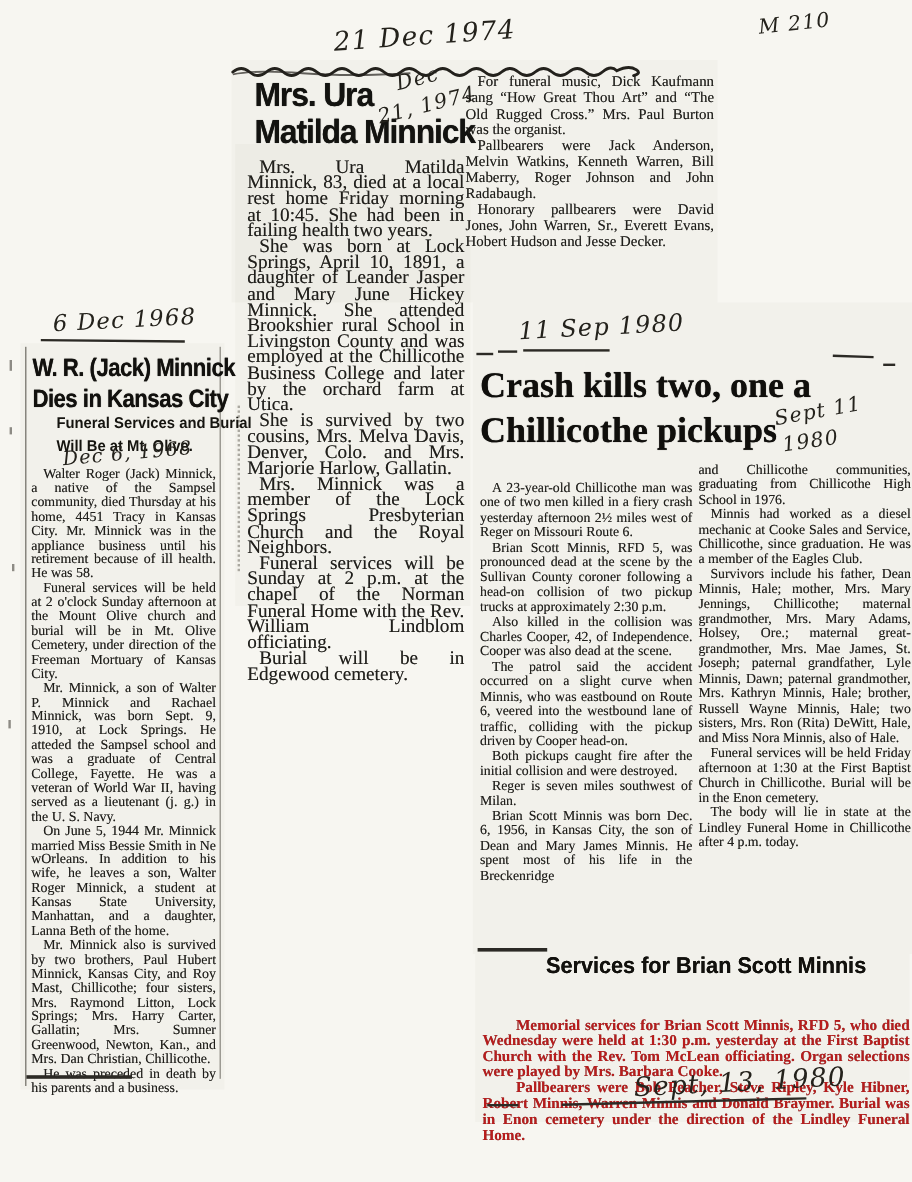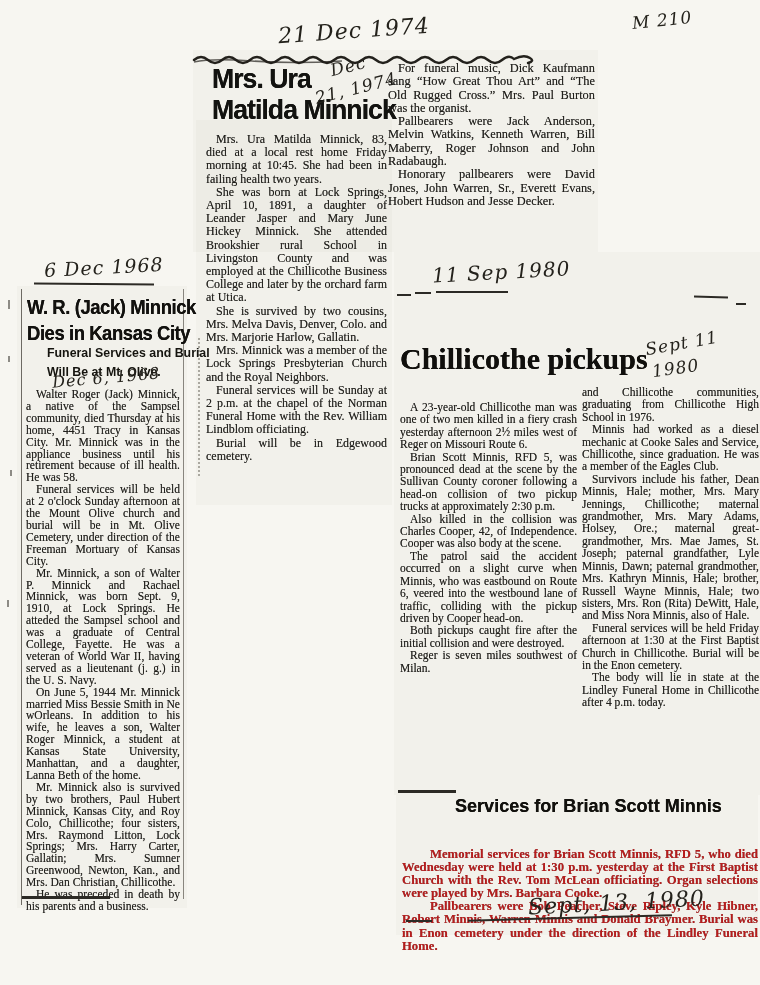--- a/index.html
+++ b/index.html
@@ -7,21 +7,21 @@
     position:relative; width:760px; height:985px; margin:0 auto;
     background:#f7f6f1; overflow:hidden;
     font-family:"Liberation Serif", serif; color:#1c1b18;
   }
   .abs { position:absolute; }
   .tint { position:absolute; background:rgba(90,80,55,0.03); }
 
   
   .np { text-align:justify; color:#201f1b; text-shadow:0 0 0.4px rgba(20,20,20,0.55); }
   .np p { margin:0; text-indent:10px; }
-  .ura-col1 { font-size:12px; line-height:13.2px; width:181px; }
+  .ura-col1 { font-size:16px; line-height:13.2px; width:181px; }
   .ura-col2 { font-size:12.4px; line-height:13.3px; width:207px; }
   .jack-body { font-size:11.6px; line-height:11.9px; width:154px; }
   .crash-col { font-size:11.5px; line-height:12.4px; width:177px; }
   .crash-col2 p:first-child { text-indent:0; }
   .services-body { font-size:12.7px; line-height:13.1px; width:356px; font-weight:bold; color:#b91c1c;margin-top:30px; }
   .services-body p { text-indent:28px; }
 
   
   .ura-headline {
     font-family:"Liberation Sans", sans-serif; font-weight:bold;
@@ -118,50 +118,52 @@
   <div class="abs jack-subhead" style="left:47px; top:343px;">Funeral Services and Burial</div>
   <div class="abs jack-subhead" style="left:47px; top:362px;">Will Be at Mt. Olive.</div>
 
   <div class="abs hw" style="left:52px; top:368px; font-size:16px; transform:rotate(-5deg);">Dec 6, 1968</div>
 
   <div class="abs np jack-body" style="left:26px; top:389px;">
       <p>Walter Roger (Jack) Minnick, a native of the Sampsel community, died Thursday at his home, 4451 Tracy in Kansas City. Mr. Minnick was in the appliance business until his retirement because of ill health. He was 58.</p>
       <p>Funeral services will be held at 2 o'clock Sunday afternoon at the Mount Olive church and burial will be in Mt. Olive Cemetery, under direction of the Freeman Mortuary of Kansas City.</p>
       <p>Mr. Minnick, a son of Walter P. Minnick and Rachael Minnick, was born Sept. 9, 1910, at Lock Springs. He atteded the Sampsel school and was a graduate of Central College, Fayette. He was a veteran of World War II, having served as a lieutenant (j. g.) in the U. S. Navy.</p>
       <p>On June 5, 1944 Mr. Minnick married Miss Bessie Smith in Ne wOrleans. In addition to his wife, he leaves a son, Walter Roger Minnick, a student at Kansas State University, Manhattan, and a daughter, Lanna Beth of the home.</p>
-      <p>Mr. Minnick also is survived by two brothers, Paul Hubert Minnick, Kansas City, and Roy Colo, Chillicothe; four sisters, Mrs. Raymond Litton, Lock Springs; Mrs. Harry Carter, Gallatin; Mrs. Sumner Greenwood, Newton, Kan., and Mrs. Dan Christian, Chillicothe.</p>
+      <p>Mr. Minnick also is survived by two brothers, Paul Hubert Minnick, Kansas City, and Roy Mast, Chillicothe; four sisters, Mrs. Raymond Litton, Lock Springs; Mrs. Harry Carter, Gallatin; Mrs. Sumner Greenwood, Newton, Kan., and Mrs. Dan Christian, Chillicothe.</p>
       <p>He was preceded in death by his parents and a business.</p>
     </div>
 
   <div class="hline" style="left:22px; top:896px; width:88px; height:2.5px;"></div>
 
   <div class="mark" style="left:8px; top:300px; width:2px; height:9px;"></div>
   <div class="mark" style="left:8px; top:356px; width:2px; height:6px;"></div>
   <div class="mark" style="left:10px; top:470px; width:2px; height:6px;"></div>
   <div class="mark" style="left:7px; top:600px; width:2px; height:7px;"></div>
 
   <div class="abs hw" style="left:432px; top:260px; font-size:20px; transform:rotate(-3deg);">11 Sep 1980</div>
   <div class="hline" style="left:436px; top:291px; width:72px; height:1.5px;"></div>
   <div class="hline" style="left:397px; top:294px; width:14px; height:2px;"></div>
   <div class="hline" style="left:415px; top:292px; width:16px; height:2px;"></div>
   <div class="hline" style="left:694px; top:296px; width:34px; height:2px; transform:rotate(2deg);"></div>
   <div class="hline" style="left:736px; top:303px; width:10px; height:2px;"></div>
 
+  <div class="abs crash-headline" style="left:400px; top:303px;">Crash kills two, one a</div>
   <div class="abs crash-headline" style="left:400px; top:340px;">Chillicothe pickups</div>
 
   <div class="abs hw" style="left:645px; top:333px; font-size:17px; transform:rotate(-10deg);">Sept 11</div>
   <div class="abs hw" style="left:652px; top:358px; font-size:17px; transform:rotate(-8deg);">1980</div>
 
   <div class="abs np crash-col" style="left:400px; top:386px;margin-top:15px;">
       <p>A 23-year-old Chillicothe man was one of two men killed in a fiery crash yesterday afternoon 2½ miles west of Reger on Missouri Route 6.</p>
       <p>Brian Scott Minnis, RFD 5, was pronounced dead at the scene by the Sullivan County coroner following a head-on collision of two pickup trucks at approximately 2:30 p.m.</p>
-      <p>Also killed in the collision was Charles Cooper, 42, of Independence. Cooper was also body at the scene.</p>
+      <p>Also killed in the collision was Charles Cooper, 42, of Independence. Cooper was also dead at the scene.</p>
       <p>The patrol said the accident occurred on a slight curve when Minnis, who was eastbound on Route 6, veered into the westbound lane of traffic, colliding with the pickup driven by Cooper head-on.</p>
       <p>Both pickups caught fire after the initial collision and were destroyed.</p>
       <p>Reger is seven miles southwest of Milan.</p>
+      <p>Brian Scott Minnis was born Dec. 6, 1956, in Kansas City, the son of Dean and Mary James Minnis. He spent most of his life in the Breckenridge</p>
     </div>
 
   <div class="abs np crash-col crash-col2" style="left:582px; top:386px;font-family:Liberation Serif, serif;">
       <p>and Chillicothe communities, graduating from Chillicothe High School in 1976.</p>
       <p>Minnis had worked as a diesel mechanic at Cooke Sales and Service, Chillicothe, since graduation. He was a member of the Eagles Club.</p>
       <p>Survivors include his father, Dean Minnis, Hale; mother, Mrs. Mary Jennings, Chillicothe; maternal grandmother, Mrs. Mary Adams, Holsey, Ore.; maternal great-grandmother, Mrs. Mae James, St. Joseph; paternal grandfather, Lyle Minnis, Dawn; paternal grandmother, Mrs. Kathryn Minnis, Hale; brother, Russell Wayne Minnis, Hale; two sisters, Mrs. Ron (Rita) DeWitt, Hale, and Miss Nora Minnis, also of Hale.</p>
       <p>Funeral services will be held Friday afternoon at 1:30 at the First Baptist Church in Chillicothe. Burial will be in the Enon cemetery.</p>
       <p>The body will lie in state at the Lindley Funeral Home in Chillicothe after 4 p.m. today.</p>
     </div>
 

